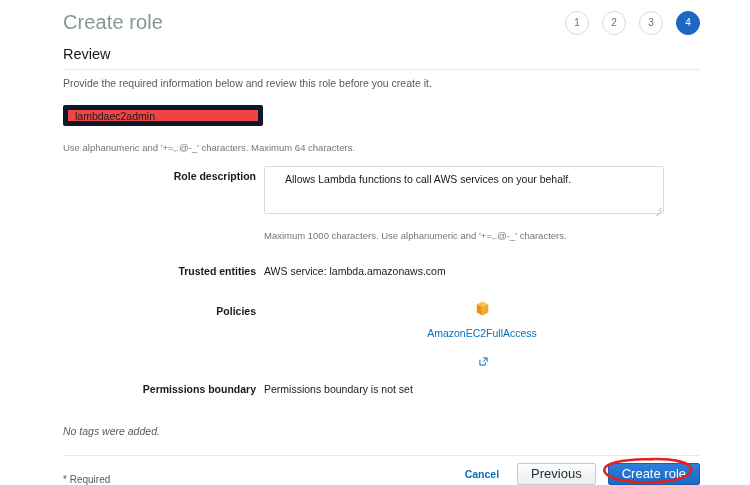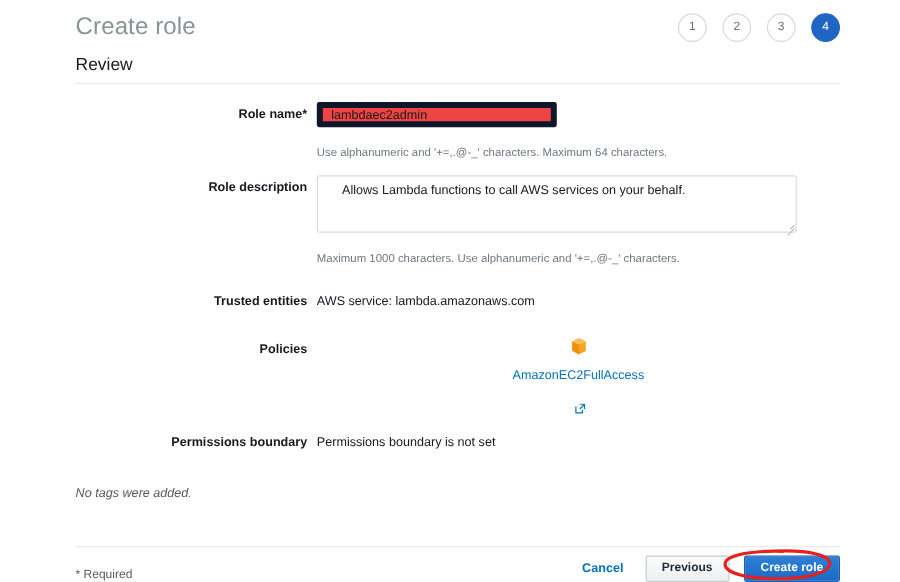--- a/index.html
+++ b/index.html
@@ -258,22 +258,22 @@
     font-size: 10.5px;
     font-weight: bold;
     background: none;
     border: none;
     padding: 0 6px;
     cursor: pointer;
     font-family: "Liberation Sans", sans-serif;
   }
   .btn {
     font-family: "Liberation Sans", sans-serif;
-    font-size: 10px;
-    font-weight: bold;
+    font-size: 13px;
+    font-weight: normal;
     border-radius: 2px;
     padding: 0 13px;
     height: 22px;
     line-height: 20px;
     cursor: pointer;
     box-sizing: border-box;
   }
   .btn-secondary {
     background: linear-gradient(to bottom, #fdfdfd 0%, #eceef0 100%);
     border: 1px solid #c5c9cd;
@@ -306,25 +306,25 @@
 
     <div class="steps">
       <div class="step">1</div>
       <div class="step">2</div>
       <div class="step">3</div>
       <div class="step active">4</div>
     </div>
 
     <h2 class="section-title">Review</h2>
     <hr class="rule">
+    <p class="section-desc">Provide the required information below and review this role before you create it.</p>
 
     <div class="form">
 
       <div class="row">
-        <div class="lbl">Role name*</div>
         <div class="fld">
           <input class="text-input" type="text" value="lambdaec2admin" style="">
           <div class="hint">Use alphanumeric and '+=,.@-_' characters. Maximum 64 characters.</div>
         </div>
       </div>
 
       <div class="gap-sm"></div>
 
       <div class="row">
         <div class="lbl">Role description</div>

